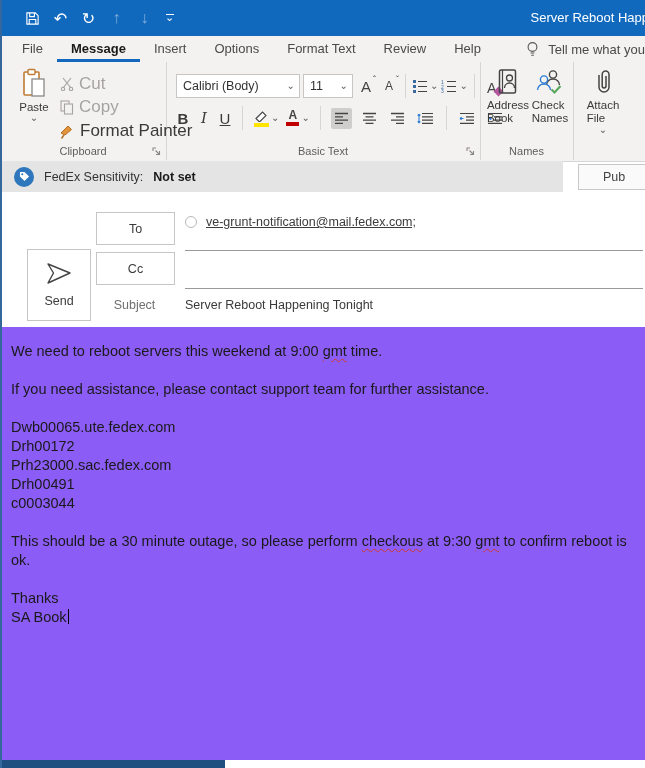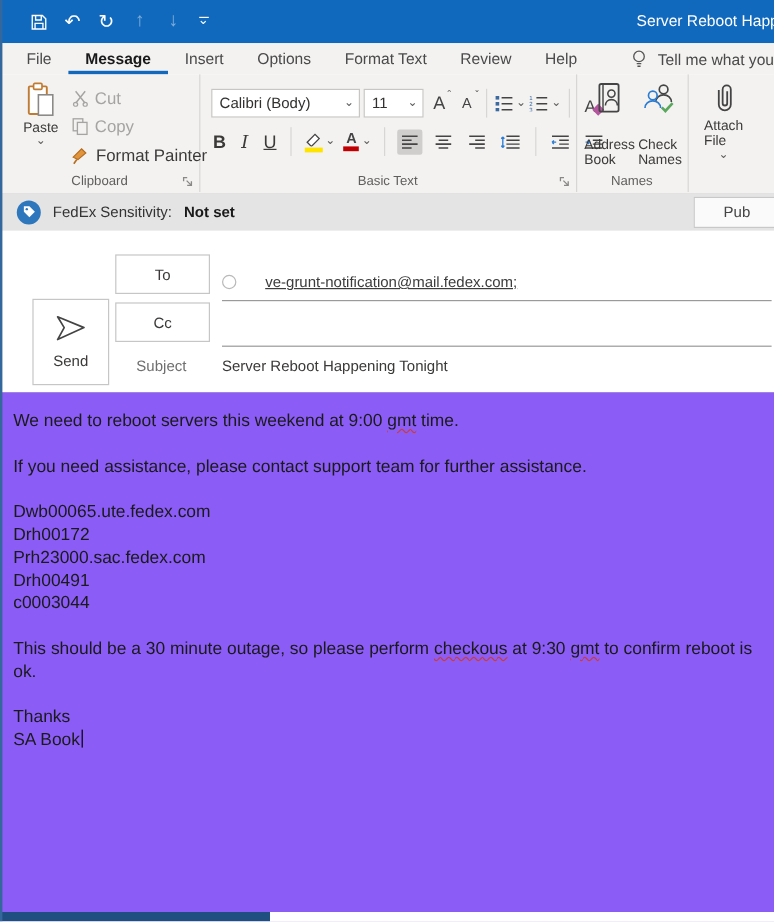--- a/index.html
+++ b/index.html
@@ -28,21 +28,21 @@
   .group-label{position:absolute;bottom:3px;left:0;right:0;text-align:center;font-size:11px;color:#605e5c;}
   .launcher{position:absolute;bottom:4px;right:5px;}
   .g-clip{left:0;width:166px;}
   .g-basic{left:166px;width:314px;}
   .g-names{left:480px;width:93px;}
   .g-include{left:573px;width:120px;border-right:none;}
   .bigbtn{position:absolute;display:flex;flex-direction:column;align-items:center;font-size:11.5px;color:#3b3a39;text-align:left;}
   .bigbtn .lbl2{white-space:pre-line;line-height:13px;margin-top:3px;}
   .paste-btn{left:12px;top:6px;width:44px;height:84px;}
   .paste-btn .plbl{margin-top:3px;}
-  .smallbtn{position:absolute;display:flex;align-items:center;gap:5px;font-size:14px;color:#3b3a39;white-space:nowrap;}
+  .smallbtn{position:absolute;display:flex;align-items:center;gap:5px;font-size:17px;color:#3b3a39;white-space:nowrap;}
   .disabled{color:#a6a4a2;}
   .chev{font-size:10px;color:#605e5c;line-height:10px;}
   
   .bt-row1{position:absolute;left:10px;top:12px;display:flex;align-items:center;gap:3px;}
   .bt-row2{position:absolute;left:10px;top:44px;display:flex;align-items:center;gap:7px;}
   .combo{display:flex;align-items:center;justify-content:space-between;height:22px;background:#fff;border:1px solid #c8c6c4;font-size:12.5px;color:#323130;padding:0 4px 0 6px;}
   .combo.font{width:112px;}
   .combo.size{width:38px;}
   .fontbtn{position:relative;width:20px;height:20px;display:flex;align-items:center;justify-content:center;font-size:15px;color:#444;}
   .fontbtn .mini{position:absolute;top:-2px;right:0px;font-size:9px;color:#444;}
@@ -54,39 +54,39 @@
   .colorbtn{display:flex;align-items:center;gap:2px;}
   .swatchcol{display:flex;flex-direction:column;align-items:center;}
   .swatchcol .bar-y{width:15px;height:4px;background:#ffe400;margin-top:1px;}
   .swatchcol .bar-r{width:13px;height:4px;background:#c00000;margin-top:1px;}
   .swatchcol .A{font-size:12px;font-weight:700;color:#444;line-height:11px;}
   .alignbtn{width:21px;height:21px;display:flex;align-items:center;justify-content:center;border-radius:2px;}
   .alignbtn.sel{background:#d0cecd;}
   .clearfmt{position:relative;width:22px;height:20px;display:flex;align-items:flex-end;justify-content:center;font-size:14px;color:#444;}
   .clearfmt .eraser{position:absolute;right:1px;bottom:1px;width:7px;height:7px;background:#b4559f;transform:rotate(45deg);}
   
-  .nm-btn{top:6px;width:44px;height:74px;justify-content:flex-start;gap:16px;}
+  .nm-btn{top:6px;width:44px;height:74px;justify-content:flex-start;}
   .nm-addr{left:6px;}
   .nm-check{left:48px;}
   .inc-attach{left:8px;top:6px;width:44px;height:74px;}
   .inc-item{left:58px;top:6px;width:44px;height:74px;}
   
-  .sensbar{position:absolute;left:0;top:161px;width:645px;height:31px;background:#e4e4e4;border-bottom:1px solid #c9c9c9;display:flex;align-items:center;}
+  .sensbar{position:absolute;left:0;top:161px;width:563px;height:31px;background:#e4e4e4;border-bottom:1px solid #c9c9c9;display:flex;align-items:center;}
   .tagcircle{width:20px;height:20px;border-radius:50%;background:#2e77bc;margin-left:14px;display:flex;align-items:center;justify-content:center;}
   .sens-label{margin-left:10px;font-size:12.5px;color:#333;}
   .sens-value{margin-left:10px;font-size:12.5px;font-weight:700;color:#1a1a1a;}
   .sens-btn{position:absolute;left:578px;top:3px;width:120px;height:24px;background:#fafafa;border:1px solid #c8c8c8;font-size:12.5px;color:#444;display:flex;align-items:center;padding-left:24px;}
   
   .composehdr{position:absolute;left:0;top:192px;width:645px;height:135px;background:#fff;border-bottom:1px solid #9c9c9c;}
   .send-btn{position:absolute;left:27px;top:21px;width:62px;height:70px;border:1px solid #c6c6c6;background:#fff;display:flex;flex-direction:column;align-items:center;justify-content:center;gap:8px;font-size:12.5px;color:#3b3a39;margin-top:36px;}
   .tocc-btn{position:absolute;left:96px;width:77px;height:31px;border:1px solid #c6c6c6;background:#fff;display:flex;align-items:center;justify-content:center;font-size:12.5px;color:#3b3a39;}
   .to-btn{top:20px;} .cc-btn{top:60px;}
   .field{position:absolute;left:185px;right:2px;height:38px;border-bottom:1px solid #9a9a9a;display:flex;align-items:flex-start;}
   .to-field{top:20px;} .cc-field{top:58px;}
-  .field-inner{display:flex;align-items:center;gap:24px;margin-top:16px;text-align:right;}
+  .field-inner{display:flex;align-items:center;gap:9px;margin-top:3px;text-align:right;}
   .presence{width:10px;height:10px;border:1.5px solid #b9b9b9;border-radius:50%;}
   .recipient{font-size:12.5px;color:#3c3c3c;text-decoration:underline;}
   .subj-label{position:absolute;left:96px;top:106px;width:77px;text-align:center;font-size:12.5px;color:#6f6f6f;}
   .subj-value{position:absolute;left:185px;top:106px;font-size:12.5px;color:#3b3a39;}
   
   .mailbody{position:absolute;left:0;top:327px;width:645px;bottom:8px;background:#8b5cf6;padding:15px 12px 0 11px;box-sizing:border-box;
             font-size:14.5px;line-height:19px;color:#1a1a1a;}
   .bpara{margin:0 0 19px 0;}
   .bline{margin:0;}
   .sq{text-decoration:underline;text-decoration-style:wavy;text-decoration-color:#cf3a2d;text-decoration-thickness:1px;text-underline-offset:2px;}

